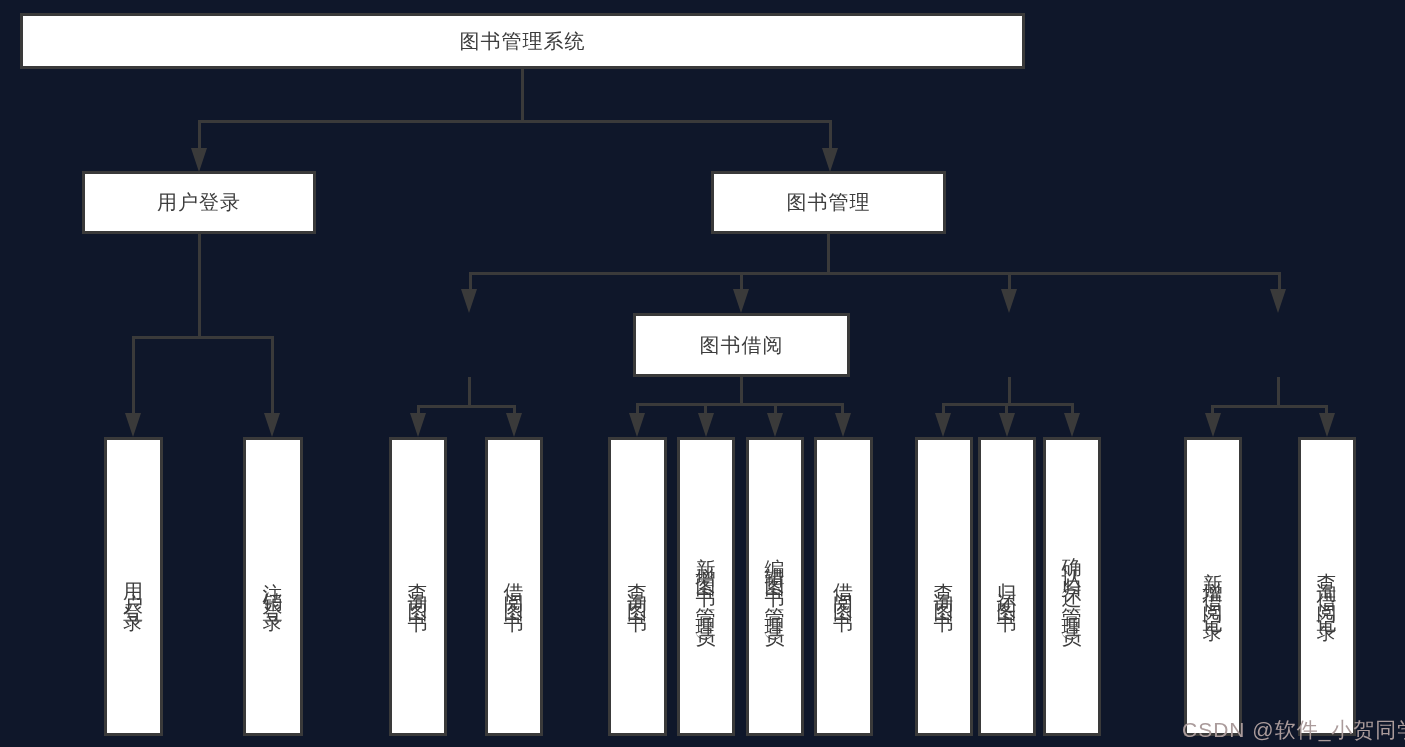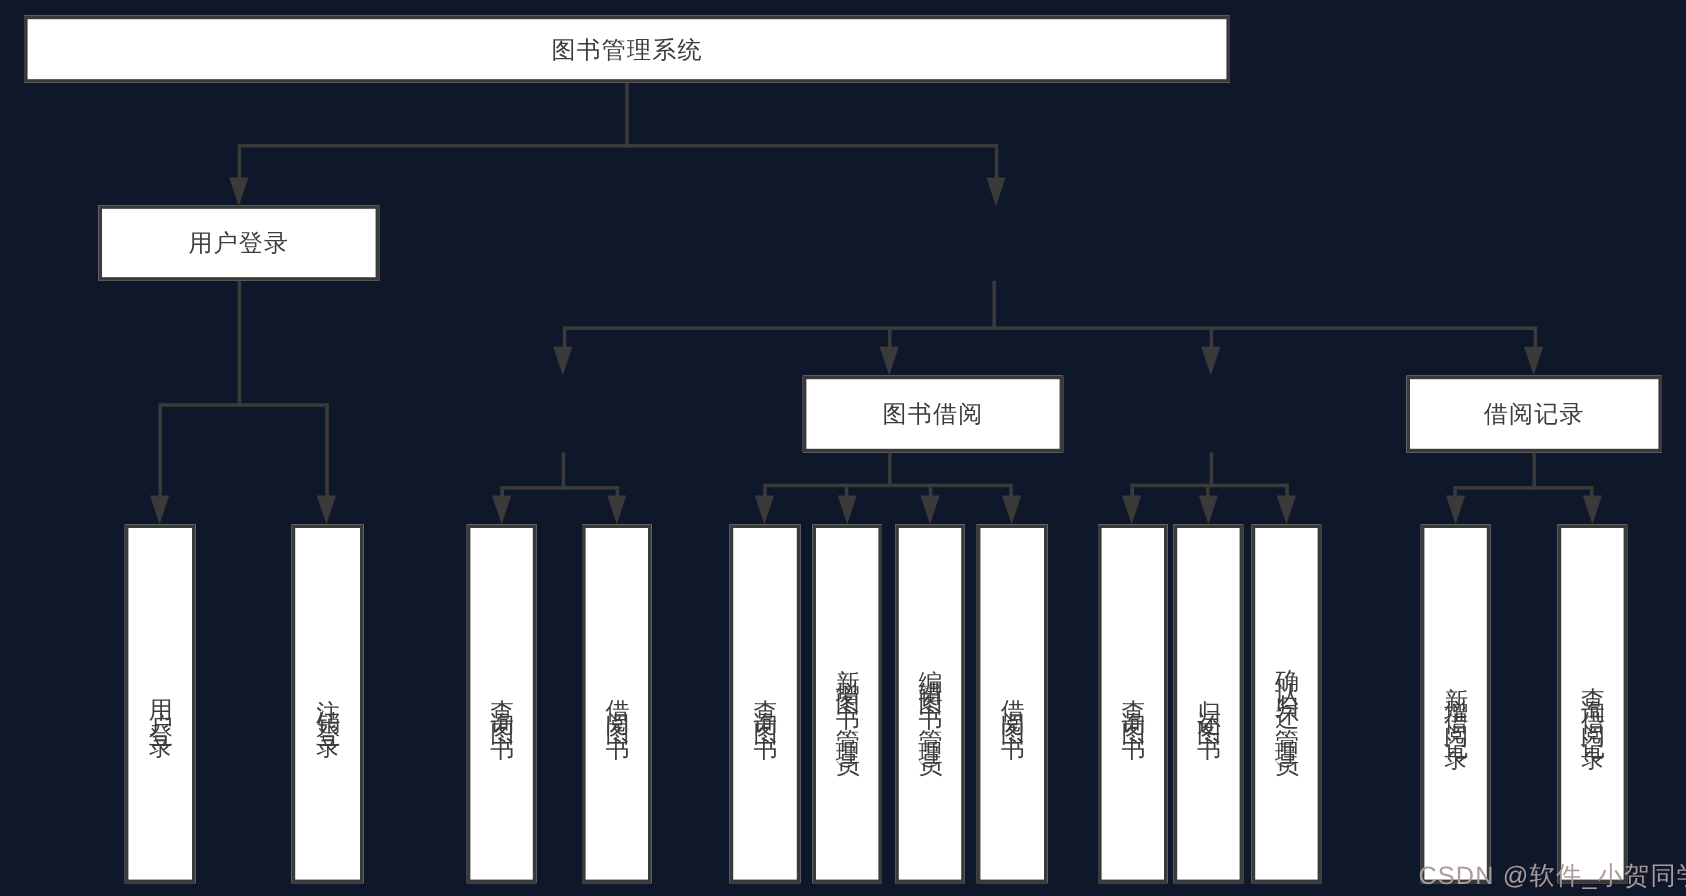--- a/index.html
+++ b/index.html
@@ -35,23 +35,23 @@
   }
 </style>
 </head>
 <body>
 
 <div class="stage">
 
   <div class="box" style="left:20px;top:13px;width:1005px;height:56px;">图书管理系统</div>
 
   <div class="box" style="left:82px;top:171px;width:234px;height:63px;">用户登录</div>
+  <div class="box" style="left:711px;top:171px;width:235px;height:63px;">图书管理</div>
 
-  <div class="box" style="left:633px;top:313px;width:217px;height:64px;margin-left:36px;">图书借阅</div>
-  <div class="box" style="left:1172px;top:313px;width:213px;height:64px;">借阅记录</div>
+  <div class="box" style="left:633px;top:313px;width:217px;height:64px;">图书借阅</div>
 
   <div class="vbox" style="left:104px;width:59px;">
     <span class="vtext">用户登录</span>
   </div>
   <div class="vbox" style="left:243px;width:60px;">
     <span class="vtext">注销登录</span>
   </div>
 
   <div class="vbox" style="left:389px;width:58px;">
     <span class="vtext">查询图书</span>

